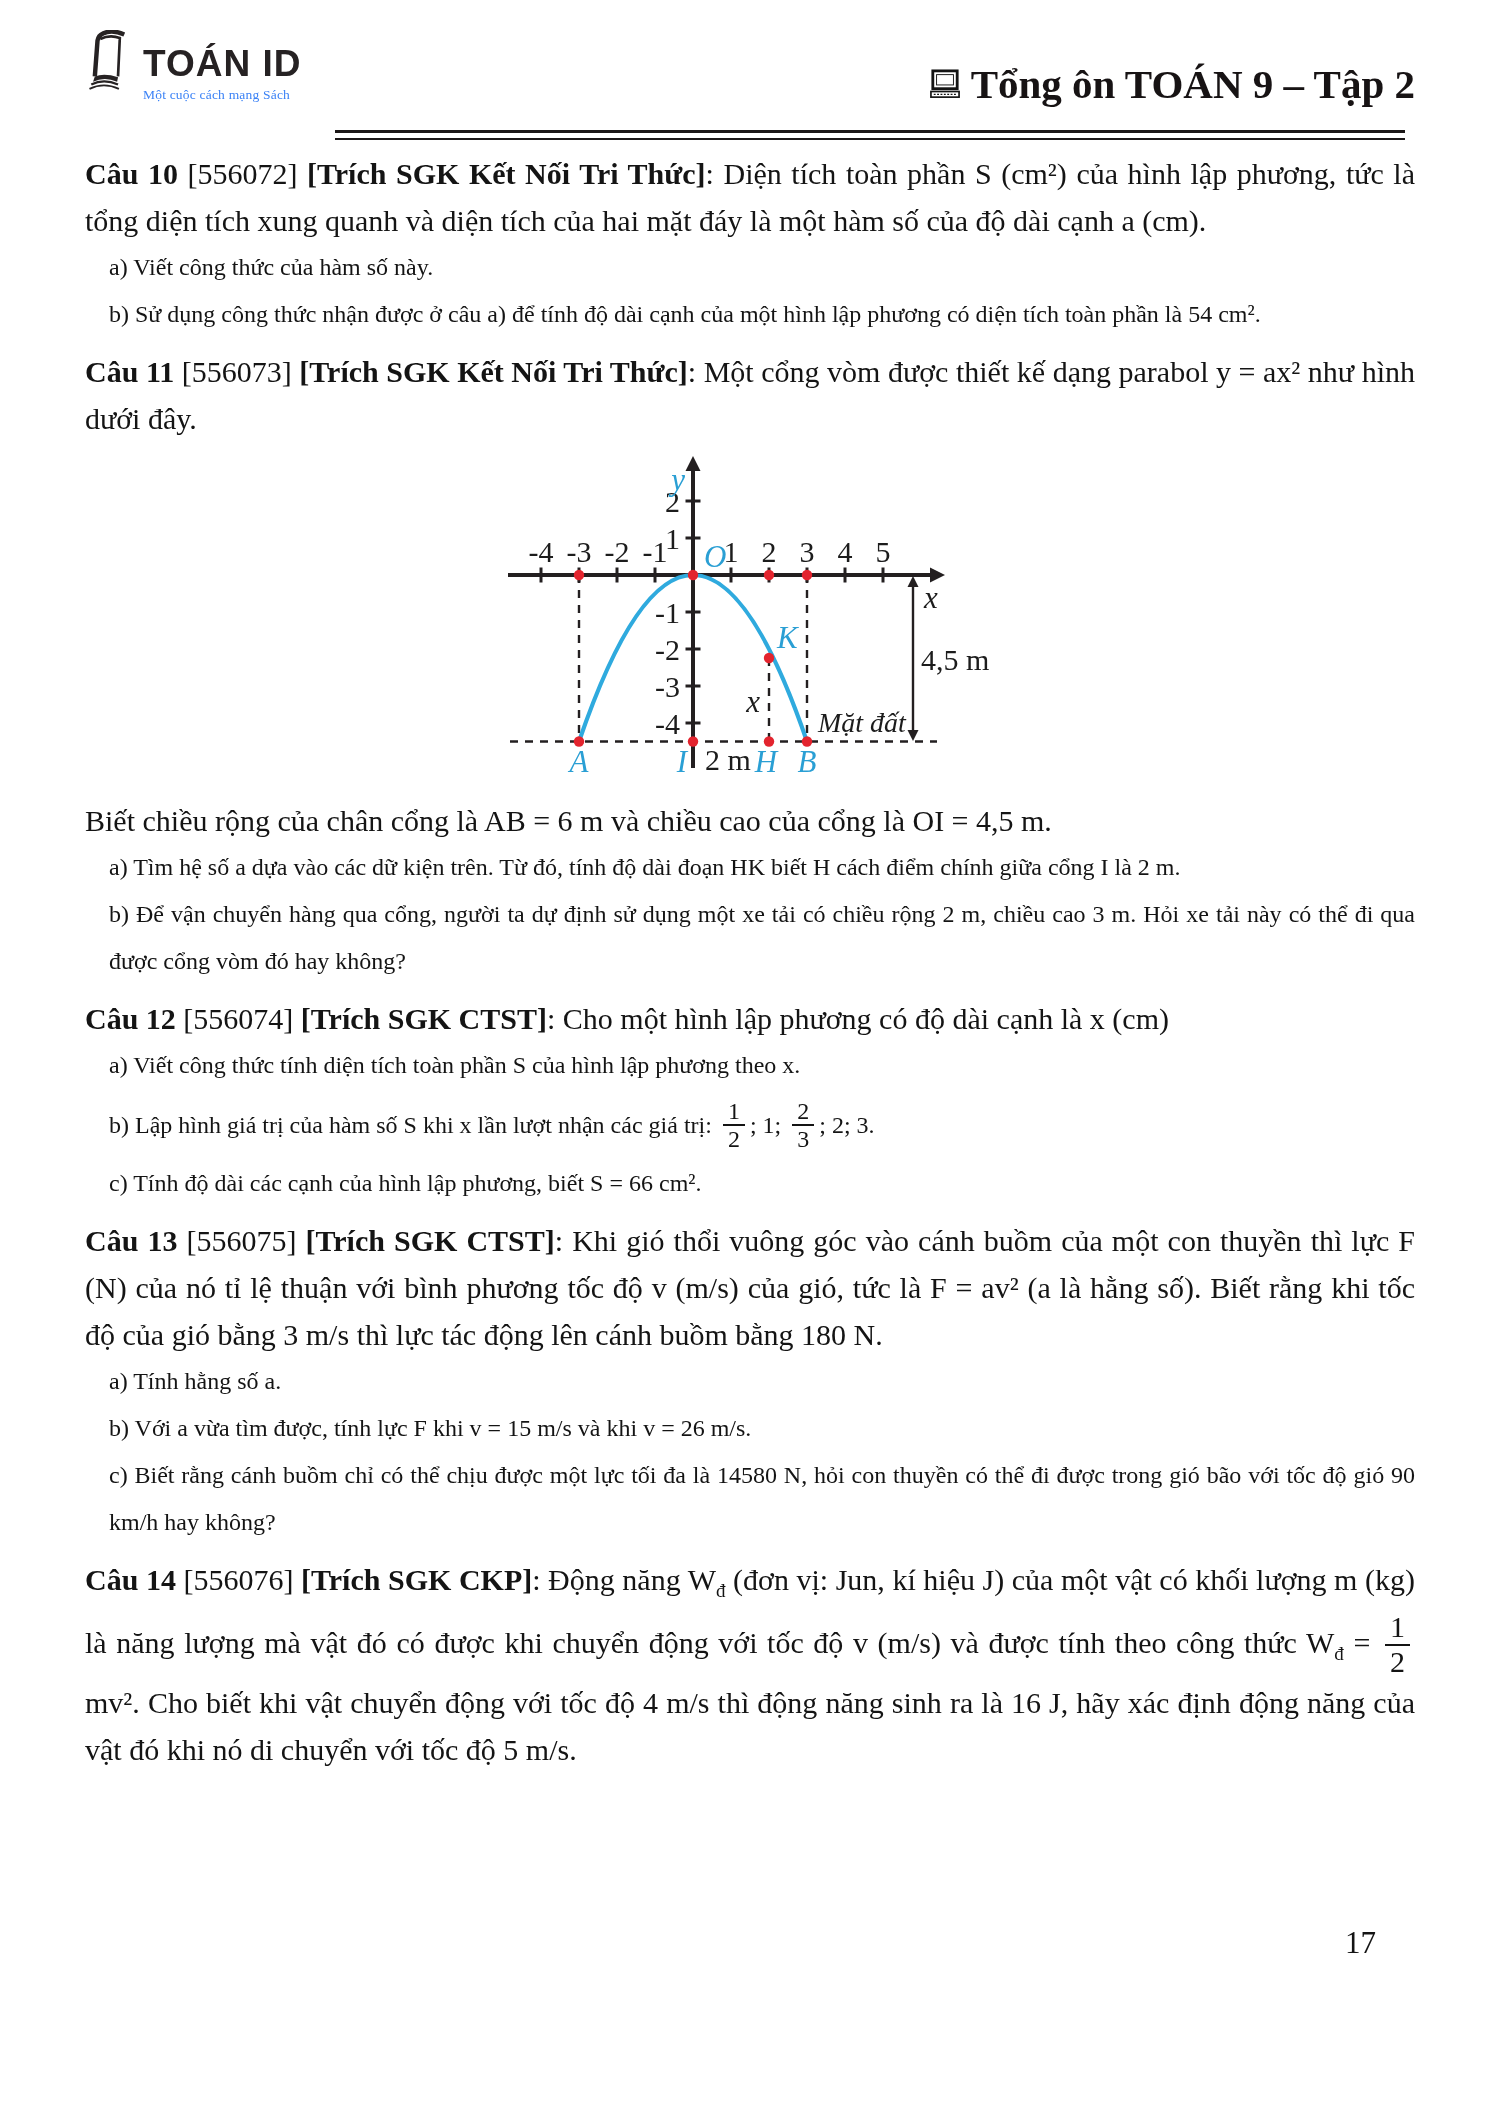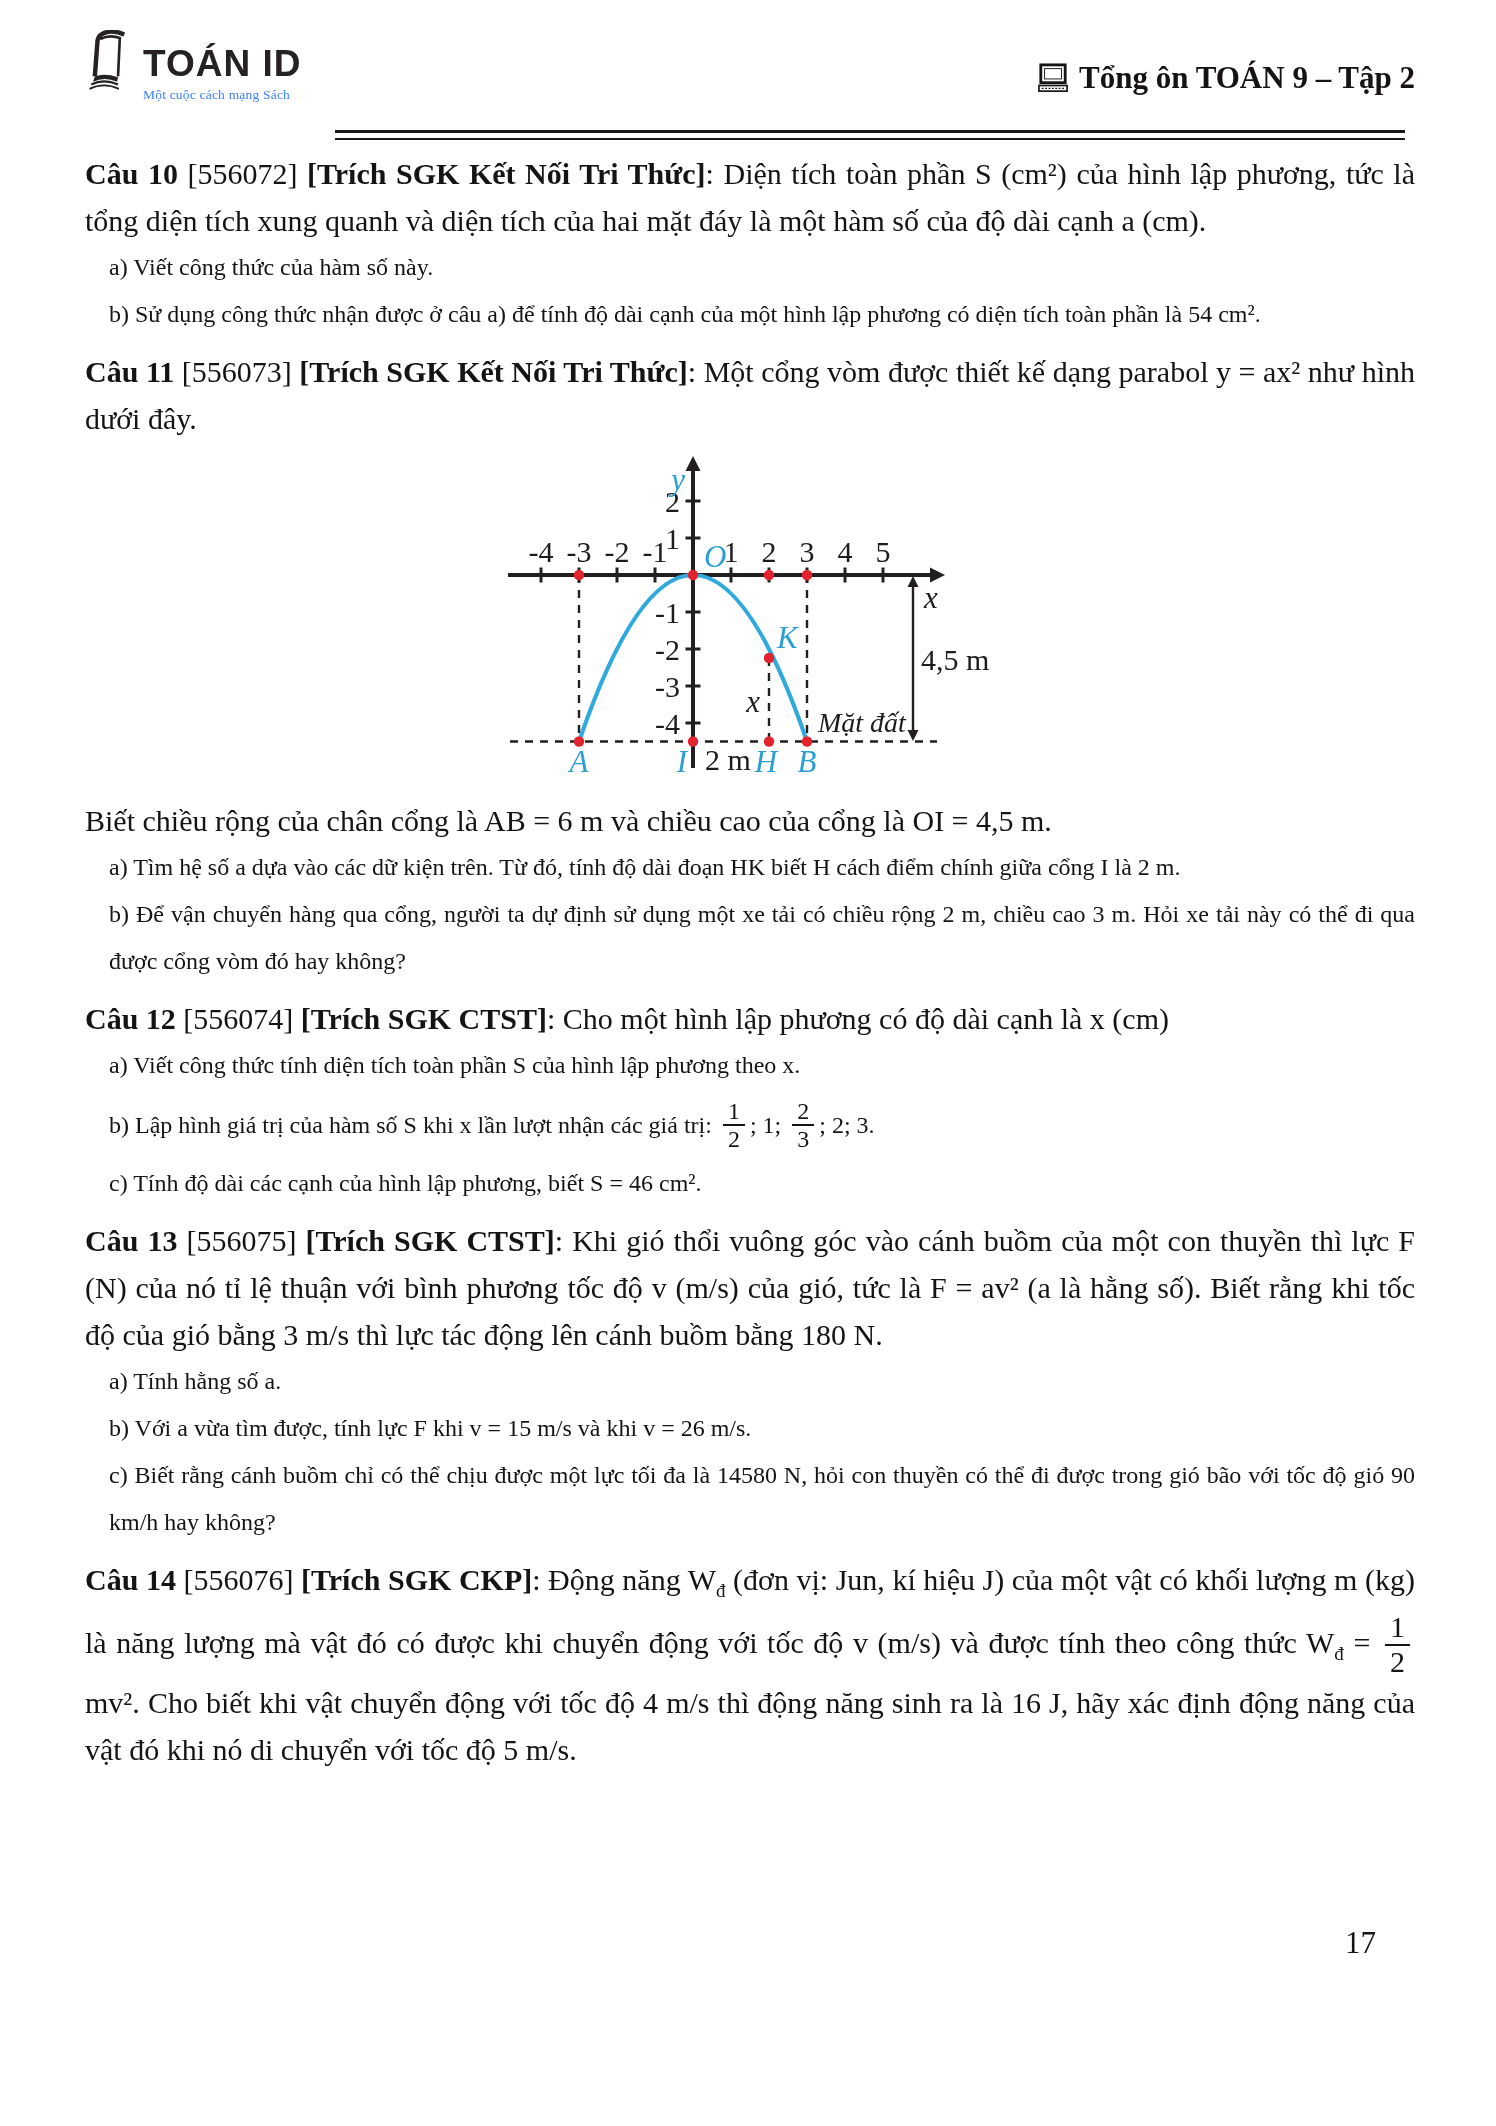--- a/index.html
+++ b/index.html
@@ -14,21 +14,21 @@
   .logo-txt{display:flex;flex-direction:column;}
   .logo-title{
     font-family:"Liberation Sans","DejaVu Sans",sans-serif;font-weight:bold;
     font-size:37px;letter-spacing:1px;color:#262223;line-height:1.1;margin-top:14px;
   }
   .logo-tag{
     font-family:Liberation Serif, serif;font-size:13.5px;color:#3b82f6;
     margin-top:2px;letter-spacing:.2px;
   }
   .doc-title{display:flex;align-items:center;gap:10px;margin-top:30px;}
-  .doc-title-text{font-weight:bold;font-size:31px;color:#171314;}
+  .doc-title-text{font-weight:bold;font-size:41px;color:#171314;}
   .rule{margin-left:250px;width:1070px;height:5px;border-top:3.5px solid #1b1717;border-bottom:2px solid #1b1717;margin-top:8px;}
   
   .p{font-size:30px;line-height:47px;text-align:justify;margin:10px 0 0 0;}
   .item{font-size:24px;line-height:47px;text-align:justify;margin:0 0 0 0;padding-left:24px;}
   b.qhead{font-weight:bold;}
   .frac{display:inline-block;vertical-align:middle;text-align:center;line-height:1.02;margin:0 5px;position:relative;top:-2px;}
   .frac .num{display:block;border-bottom:2px solid #141414;padding:0 5px 1px 5px;}
   .frac .den{display:block;padding:1px 5px 0 5px;}
   .msub{font-size:19px;vertical-align:-7px;}
   .tall{margin-top:12px;margin-bottom:6px;}
@@ -168,21 +168,21 @@
     </svg>
   </div>
 
   <p class="p">Biết chiều rộng của chân cổng là AB = 6 m và chiều cao của cổng là OI = 4,5 m.</p>
   <p class="item">a) Tìm hệ số a dựa vào các dữ kiện trên. Từ đó, tính độ dài đoạn HK biết H cách điểm chính giữa cổng I là 2 m.</p>
   <p class="item">b) Để vận chuyển hàng qua cổng, người ta dự định sử dụng một xe tải có chiều rộng 2 m, chiều cao 3 m. Hỏi xe tải này có thể đi qua được cổng vòm đó hay không?</p>
 
   <p class="p"><b class="qhead">Câu 12</b><span> [556074] </span><b class="qhead">[Trích SGK CTST]</b><span>: Cho một hình lập phương  có độ dài cạnh là x (cm)</span></p>
   <p class="item">a) Viết công thức tính diện tích toàn phần S của hình lập phương theo x.</p>
   <p class="item tall"><span>b) Lập hình giá trị của hàm số S khi x lần lượt nhận các giá trị: </span><span class="frac"><span class="num">1</span><span class="den">2</span></span><span>; 1; </span><span class="frac"><span class="num">2</span><span class="den">3</span></span><span>; 2; 3.</span></p>
-  <p class="item">c) Tính độ dài các cạnh của hình lập phương, biết S = 46 cm².</p>
+  <p class="item">c) Tính độ dài các cạnh của hình lập phương, biết S = 66 cm².</p>
 
   <p class="p"><b class="qhead">Câu 13</b><span> [556075] </span><b class="qhead">[Trích SGK CTST]</b><span>: Khi gió thổi vuông góc vào cánh buồm của một con thuyền thì lực F (N) của nó tỉ lệ thuận với bình phương tốc độ v (m/s) của gió, tức là F = av² (a là hằng số). Biết rằng khi tốc độ của gió bằng 3 m/s thì lực tác động lên cánh buồm bằng 180 N.</span></p>
   <p class="item">a) Tính hằng số a.</p>
   <p class="item">b) Với a vừa tìm được, tính lực F khi v = 15  m/s và khi v = 26 m/s.</p>
   <p class="item">c) Biết rằng cánh buồm chỉ có thể chịu được một lực tối đa là 14580 N, hỏi con thuyền có thể đi được trong gió bão với tốc độ gió 90 km/h hay không?</p>
 
   <p class="p"><b class="qhead">Câu 14</b><span> [556076] </span><b class="qhead">[Trích SGK CKP]</b><span>: Động năng W</span><span class="msub">đ</span><span> (đơn vị: Jun, kí hiệu J) của một vật có khối lượng m (kg) là năng lượng mà vật đó có được khi chuyển động với tốc độ v (m/s) và được tính theo công thức W</span><span class="msub">đ</span><span> = </span><span class="frac"><span class="num">1</span><span class="den">2</span></span><span>mv². Cho biết khi vật chuyển động với tốc độ 4 m/s thì động năng sinh ra là 16 J, hãy xác định động năng của vật đó khi nó di chuyển với tốc độ 5 m/s.</span></p>
 
 </div>
 

